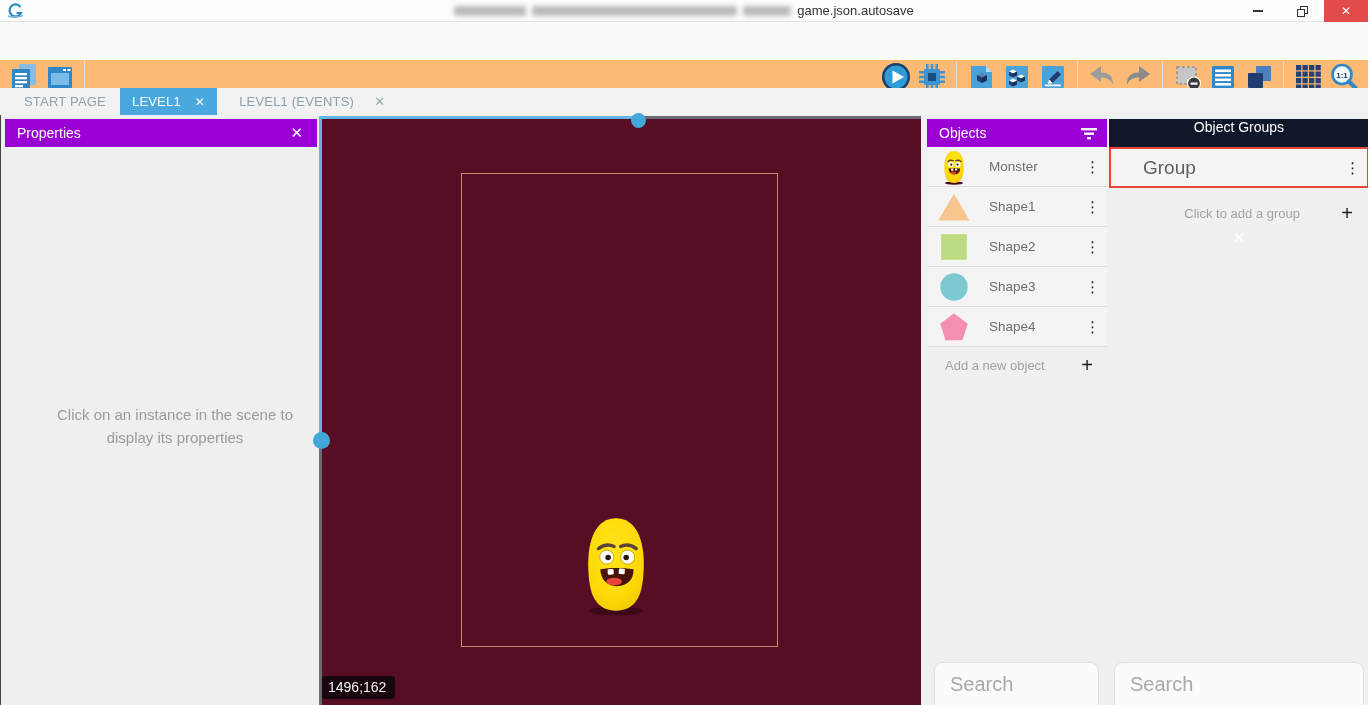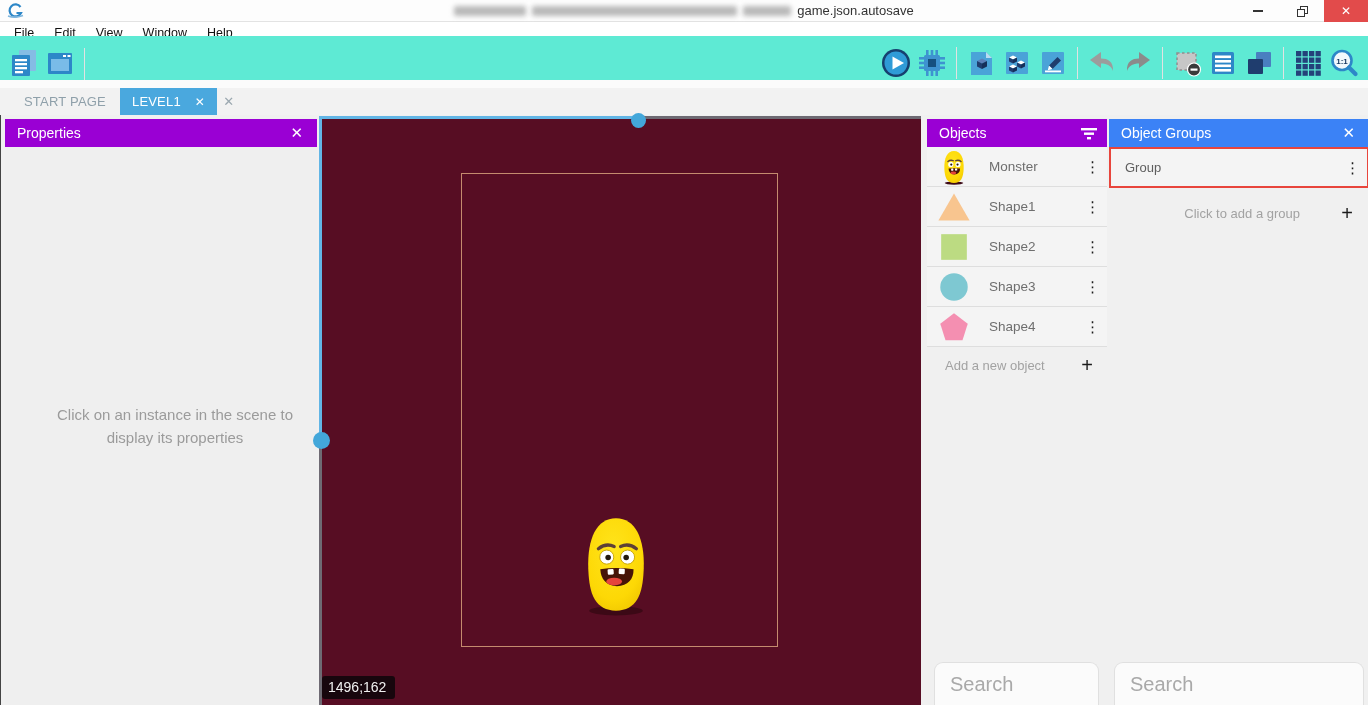--- a/index.html
+++ b/index.html
@@ -18,21 +18,21 @@
   .restore-glyph { position:relative; width:11px; height:11px; }
   .restore-glyph .r1 { position:absolute; right:0; top:0; width:8px; height:8px; border:1px solid #333; background:#fdfdfd; }
   .restore-glyph .r2 { position:absolute; left:0; bottom:0; width:8px; height:8px; border:1px solid #333; background:#fdfdfd; }
   .close-btn { background:#e24b4b; color:#fff; font-size:12px; }
 
   
   .menubar { position:absolute; left:0; top:22px; width:1368px; height:22px; background:#fff; display:flex; align-items:center; padding-left:4px; }
   .menu-item { padding:0 10px; font-size:12.5px; color:#111; line-height:22px; cursor:default; }
 
   
-  .toolbar { position:absolute; left:0; top:36px; width:1368px; height:44px; background:#5eead4; display:flex; align-items:flex-end; padding:0 6px; }
+  .toolbar { position:absolute; left:0; top:60px; width:1368px; height:44px; background:#fdba74; display:flex; align-items:flex-start; padding:0 6px; }
   .tb-icon { width:34px; height:34px; display:flex; align-items:center; justify-content:center; margin:0 1px; }
   .tb-sep { width:1px; height:32px; background:#e2e2e2; margin:0 6px; }
   .tb-right { margin-left:auto; display:flex; align-items:center; }
 
   
   .tabbar { position:absolute; left:0; top:88px; width:1368px; height:27px; background:#f2f2f2; display:flex; align-items:stretch; padding-left:10px; }
   .tab { display:flex; align-items:center; font-size:13px; color:#8fa0aa; padding:0 14px; letter-spacing:.2px; }
   .tab.active { color:#fff; padding:0 12px; }
   .tab .tab-x { margin-left:14px; font-size:12px; }
   .tab-x-outside { display:flex; align-items:center; color:#9aa7af; font-size:13px; padding:0 6px; }
@@ -70,21 +70,21 @@
   .add-row { height:36px; display:flex; align-items:center; padding:0 14px 0 18px; }
   .add-label { flex:1; font-size:13px; color:#a2a2a2; }
   .plus-glyph { font-size:20px; color:#1b1b1b; font-weight:400; }
   .searchbox { position:absolute; left:7px; right:8px; bottom:0; height:43px; background:#fbfbfb; border:1px solid #e0e0e0; border-bottom:none; border-radius:9px 9px 0 0; display:flex; align-items:center; padding:0 13px 0 15px; }
   .searchbox input { flex:1; border:none; outline:none; background:transparent; font-size:20px; color:#444; font-family:"Liberation Sans",sans-serif; }
   .searchbox input::placeholder { color:#a9a9a9; }
 
   
   .grouppanel { position:absolute; left:1108px; top:4px; width:260px; height:586px; background:#f0f0f0; }
   .group-row { height:41px; display:flex; align-items:center; background:#f4f4f4; border:2px solid #e8453c; }
-  .group-name { flex:1; font-size:13px; color:#5e5e5e; padding-left:14px; }
+  .group-name { flex:1; font-size:19px; color:#5e5e5e; padding-left:32px; }
   .group-add { height:36px; display:flex; align-items:center; margin-top:7px; padding:0 16px 0 0; }
   .group-add .add-label { text-align:center; padding-left:34px; }
 
   svg { display:block; }
 </style>
 </head>
 <body>
 
 <svg width="0" height="0" style="position:absolute" aria-hidden="true">
   <defs>
@@ -120,27 +120,20 @@
             <span class="r1"></span>
             <span class="r2"></span>
           </span>
       </div>
       <div class="win-btn close-btn">
           <span>✕</span>
         </div>
     </div>
   </div>
 
-  <div class="menubar">
-    <span class="menu-item">File</span>
-    <span class="menu-item">Edit</span>
-    <span class="menu-item">View</span>
-    <span class="menu-item">Window</span>
-    <span class="menu-item">Help</span>
-  </div>
 
   <div class="toolbar">
     <div class="tb-icon">
       <svg width="32" height="32" viewBox="0 0 32 32">
         <rect x="11" y="3" width="17" height="21" rx="1" fill="#85bce4"></rect>
         <rect x="4" y="8" width="18" height="21" rx="1" fill="#2d87c8"></rect>
         <rect x="7" y="12" width="12" height="2.3" fill="#fff"></rect>
           <rect x="7" y="16" width="12" height="2.3" fill="#fff"></rect>
         <rect x="7" y="20" width="12" height="2.3" fill="#fff"></rect>
           <rect x="7" y="24" width="8" height="2.3" fill="#fff"></rect>
@@ -290,20 +283,23 @@
   </div>
 
   <div class="tabbar">
     <div class="tab">
       <span>START PAGE</span>
     </div>
     <div class="tab active" style="background-color: rgb(74, 168, 222);">
       <span>LEVEL1</span>
       <span class="tab-x">✕</span>
     </div>
+    <div class="tab" style="margin-left:8px">
+      <span>LEVEL1 (EVENTS)</span>
+    </div>
     <div class="tab-x-outside">✕</div>
   </div>
 
   <div class="main">
 
     <div class="props">
       <div class="panel-header" style="background-color: rgb(154, 0, 212);">
         <span>Properties</span>
         <span class="spacer"></span>
         <span class="panel-x">✕</span>
@@ -426,21 +422,21 @@
         <span>
           <svg width="20" height="20" viewBox="0 0 20 20">
               <circle cx="8.5" cy="8.5" r="6" fill="none" stroke="#6f6f6f" stroke-width="2"></circle>
               <line x1="13" y1="13" x2="18" y2="18" stroke="#6f6f6f" stroke-width="2" stroke-linecap="round"></line>
             </svg>
         </span>
       </div>
     </div>
 
     <div class="grouppanel">
-      <div class="panel-header" style="background-color: #3b82f6;">
+      <div class="panel-header" style="background-color: #0f172a; flex-direction: column;">
         <span>Object Groups</span>
         <span class="spacer"></span>
         <span class="panel-x">✕</span>
       </div>
 
       <div class="group-row" style="border-color: rgb(232, 69, 60);">
         <span class="group-name">Group</span>
         <span class="more-dots">⋮</span>
       </div>
 

